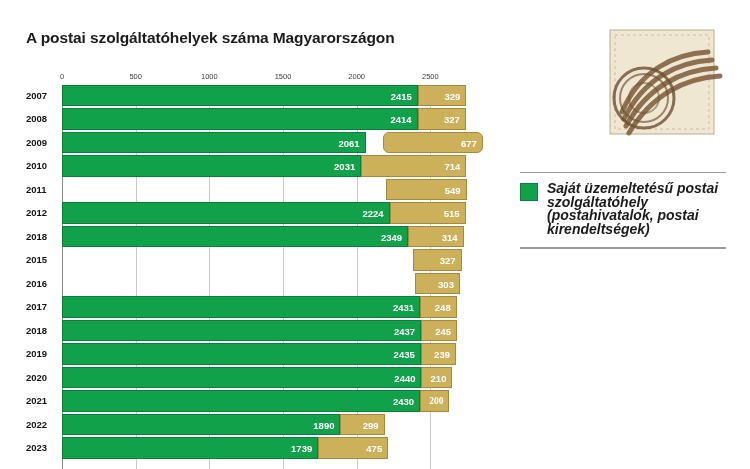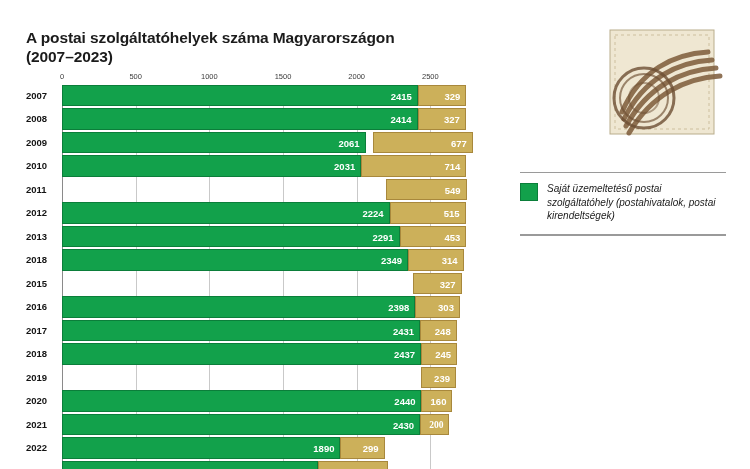--- a/index.html
+++ b/index.html
@@ -153,44 +153,44 @@
   .legend-swatch {
     width: 16px;
     height: 16px;
     flex: 0 0 16px;
     margin-right: 9px;
     margin-top: 1px;
   }
   .sw-green { background: #12a14b; border: 1px solid #0b7e3a; }
   .sw-gold { background: #ccb05a; border: 1px solid #a8883c; }
   .legend-text {
-    font-size: 10px;
+    font-size: 14px;
     font-style: italic;
     line-height: 13.5px;
     color: #1b1b1b;
+    font-weight: bold;
   }
 
   
   .stamp {
     position: absolute;
     left: 588px;
     top: 6px;
     width: 136px;
     height: 126px;
   }
   .stamp svg { display: block; }
 </style>
 </head>
 <body>
 
 <div id="page">
 
   <div class="title-block">
     <div class="title-line">A postai szolgáltatóhelyek száma Magyarországon</div>
-    <div class="title-line">(2007–2023)</div>
   </div>
 
   <div class="chart-wrap">
     <div class="axis-labels" id="axis-labels">
         <span class="axis-tick" style="left: 36px;">0</span>
         <span class="axis-tick" style="left: 109.667px;">500</span>
         <span class="axis-tick" style="left: 183.333px;">1000</span>
         <span class="axis-tick" style="left: 257px;">1500</span>
         <span class="axis-tick" style="left: 330.667px;">2000</span>
         <span class="axis-tick" style="left: 404.333px;">2500</span>
@@ -226,21 +226,21 @@
                 <span class="seg-val">327</span>
               </div>
             </div>
           </div>
           <div class="row">
             <div class="row-label">2009</div>
             <div class="bars">
               <div class="seg seg-green" style="width: 303.654px;">
                 <span class="seg-val">2061</span>
               </div>
-              <div class="seg seg-gold" style="left: 311px; width: 99.7447px;">
+              <div class="seg seg-gold" style="left: 321px; width: 99.7447px; border-radius: 6px;">
                 <span class="seg-val">677</span>
               </div>
             </div>
           </div>
           <div class="row">
             <div class="row-label">2010</div>
             <div class="bars">
               <div class="seg seg-green" style="width: 299.234px;">
                 <span class="seg-val">2031</span>
               </div>
@@ -262,31 +262,20 @@
             <div class="bars">
               <div class="seg seg-green" style="width: 327.669px;">
                 <span class="seg-val">2224</span>
               </div>
               <div class="seg seg-gold" style="left: 327.669px; width: 75.8767px;">
                 <span class="seg-val">515</span>
               </div>
             </div>
           </div>
           <div class="row">
-            <div class="row-label">2013</div>
-            <div class="bars">
-              <div class="seg seg-green" style="width: 337.541px;">
-                <span class="seg-val">2291</span>
-              </div>
-              <div class="seg seg-gold" style="left: 337.541px; width: 66.742px;">
-                <span class="seg-val">453</span>
-              </div>
-            </div>
-          </div>
-          <div class="row">
             <div class="row-label">2018</div>
             <div class="bars">
               <div class="seg seg-green" style="width: 346.086px; padding-left: 17px;">
                 <span class="seg-val">2349</span>
               </div>
               <div class="seg seg-gold" style="left: 346.086px; width: 55.5447px;">
                 <span class="seg-val">314</span>
               </div>
             </div>
           </div>
@@ -294,23 +283,20 @@
             <div class="row-label">2015</div>
             <div class="bars">
               <div class="seg seg-gold" style="left: 351.39px; width: 48.178px;">
                 <span class="seg-val">327</span>
               </div>
             </div>
           </div>
           <div class="row">
             <div class="row-label">2016</div>
             <div class="bars">
-              <div class="seg seg-green" style="width: 353.305px;">
-                <span class="seg-val">2398</span>
-              </div>
               <div class="seg seg-gold" style="left: 353.305px; width: 44.642px;">
                 <span class="seg-val">303</span>
               </div>
             </div>
           </div>
           <div class="row">
             <div class="row-label">2017</div>
             <div class="bars">
               <div class="seg seg-green" style="width: 358.167px;">
                 <span class="seg-val">2431</span>
@@ -327,33 +313,36 @@
                 <span class="seg-val">2437</span>
               </div>
               <div class="seg seg-gold" style="left: 359.051px; width: 36.0967px;">
                 <span class="seg-val">245</span>
               </div>
             </div>
           </div>
           <div class="row">
             <div class="row-label">2019</div>
             <div class="bars">
+              <div class="seg seg-green" style="width: 358.757px;">
+                <span class="seg-val">2435</span>
+              </div>
               <div class="seg seg-gold" style="left: 358.757px; width: 35.2127px;">
                 <span class="seg-val">239</span>
               </div>
             </div>
           </div>
           <div class="row">
             <div class="row-label">2020</div>
             <div class="bars">
               <div class="seg seg-green" style="width: 359.493px;">
                 <span class="seg-val">2440</span>
               </div>
               <div class="seg seg-gold" style="left: 359.493px; width: 30.94px;">
-                <span class="seg-val">160</span>
+                <span class="seg-val">210</span>
               </div>
             </div>
           </div>
           <div class="row">
             <div class="row-label">2021</div>
             <div class="bars">
               <div class="seg seg-green" style="width: 358.02px;">
                 <span class="seg-val">2430</span>
               </div>
               <div class="seg seg-gold" style="left: 358.02px; width: 29.4667px; font-family: Liberation Serif, serif;">

